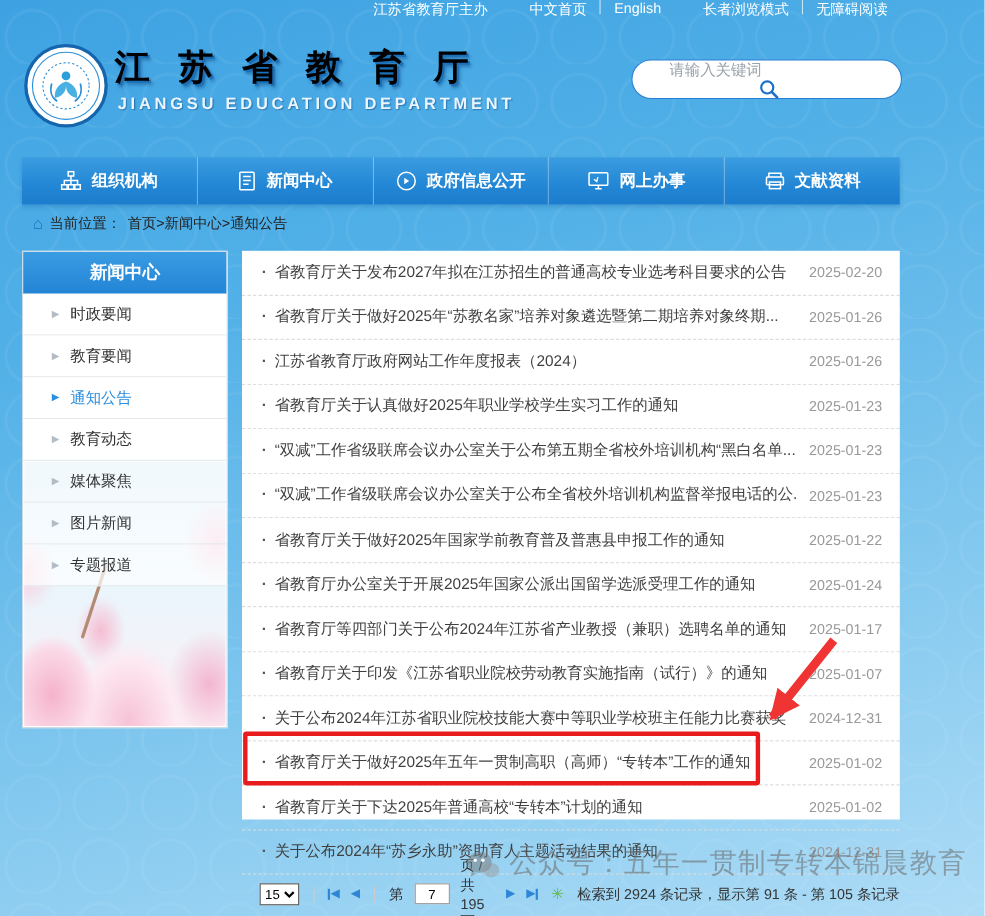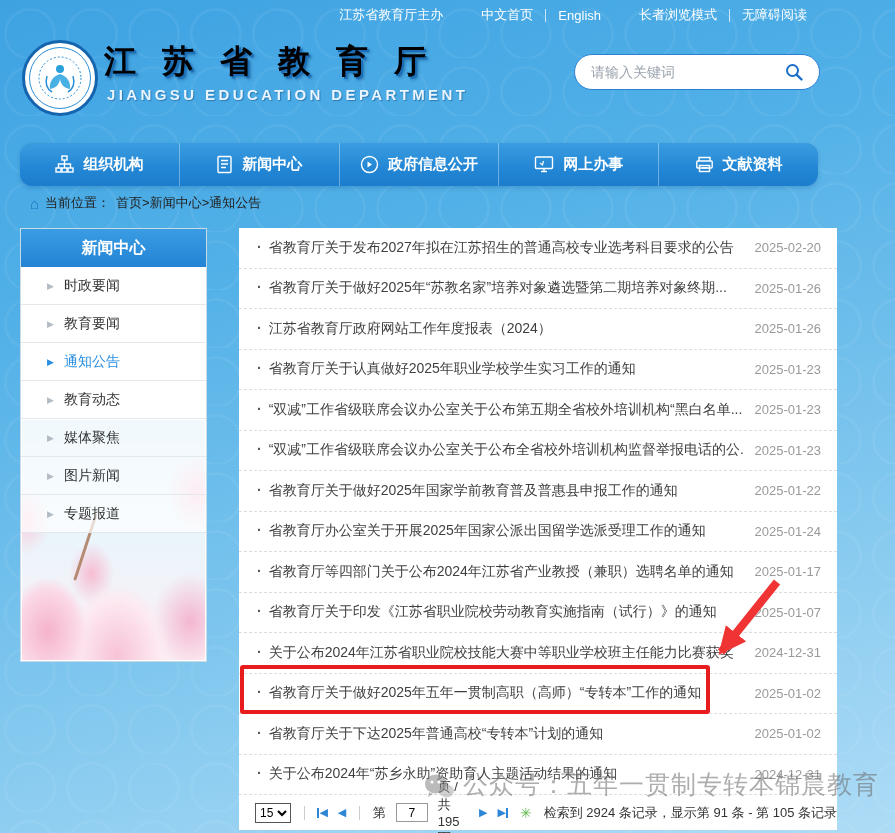--- a/index.html
+++ b/index.html
@@ -7,47 +7,47 @@
   body {
     position:relative; overflow:hidden;
     font-family:"Liberation Sans","DejaVu Sans",sans-serif;
     background:linear-gradient(165deg,#3ea2e2 0%,#51b0e7 30%,#7ec6ee 65%,#aedcf6 100%);
   }
   body::before{ content:""; position:absolute; inset:0; pointer-events:none;
     background-image:radial-gradient(circle at 30px 34px, transparent 23px, rgba(255,255,255,0.08) 24px, transparent 27px);
     background-size:62px 58px; }
 
   
-  .topbar{ position:absolute; top:0; left:0; right:0; height:30px; display:flex; align-items:center;
+  .topbar{ position:absolute; top:0; left:0; right:0; height:30px; display:flex; align-items:flex-start;
     justify-content:flex-end; padding-right:88px; color:#fff; font-size:13px; z-index:5; }
   .topbar a{ color:#fff; text-decoration:none; cursor:pointer; }
   .tb-gap{ width:38px; }
   .tb-sep{ width:1px; height:13px; background:rgba(255,255,255,0.7); margin:0 12px; }
 
   
   .logo{ position:absolute; left:22px; top:40px; width:76px; height:76px; border-radius:50%;
     background:#fff; border:3px solid #1565ae; box-shadow:0 0 0 2px rgba(255,255,255,0.5) inset; z-index:5;
     display:flex; align-items:center; justify-content:center; }
   .logo-inner{ width:62px; height:62px; border-radius:50%; border:1px solid #2a8fd8;
     display:flex; align-items:center; justify-content:center; }
   .site-title{ position:absolute; left:104px; top:40px; font-size:32px; font-weight:bold;
     letter-spacing:9px; color:#000000; z-index:5; font-family:"Liberation Serif","DejaVu Serif",serif;
     text-shadow:2px 2px 0 #1a6fb8, 3px 3px 3px rgba(16,72,128,0.55); white-space:nowrap; }
   .site-sub{ position:absolute; left:107px; top:86px; font-size:15px; font-weight:bold; letter-spacing:3.4px;
     color:#eaf5ff; z-index:5; text-shadow:1px 1px 1px rgba(16,72,128,0.5); white-space:nowrap; }
   .search{ position:absolute; right:75px; top:54px; width:246px; height:36px; background:#fff;
-    border:1px solid #2a7fd4; border-radius:18px; display:flex; align-items:center; padding:0 12px 0 16px; z-index:5; }
+    border:1px solid #2a7fd4; border-radius:18px; display:flex; align-items:center; padding:0 12px 0 16px; z-index:5;flex-direction:column; }
   .search input{ flex:1; border:none; outline:none; font-size:14px; color:#333; background:transparent;
     font-family:"Liberation Sans","DejaVu Sans",sans-serif; }
   .search input::placeholder{ color:#9aa3ad; }
   .search-btn{ width:26px; height:26px; display:flex; align-items:center; justify-content:center; cursor:pointer; }
 
   
   .nav{ position:absolute; left:20px; top:143px; width:798px; height:43px; display:flex; z-index:5;
-    background:linear-gradient(180deg,#3b9de0 0%,#2488d6 55%,#1c7ccd 100%); box-shadow:0 2px 4px rgba(20,80,140,0.25);border-radius:12px; }
+    background:linear-gradient(180deg,#3b9de0 0%,#2488d6 55%,#1c7ccd 100%); box-shadow:0 2px 4px rgba(20,80,140,0.25); }
   .nav-item{ flex:1; display:flex; align-items:center; justify-content:center; gap:9px;
     color:#fff; font-size:15px; font-weight:bold; cursor:pointer; border-right:1px solid rgba(255,255,255,0.35); }
   .nav-item:last-child{ border-right:none; }
   .nav-ico{ display:flex; align-items:center; }
 
   
   .crumb{ position:absolute; left:30px; top:194px; display:flex; align-items:center; gap:6px;
     font-size:13px; color:#222; z-index:5; }
   .crumb .home{ color:#1e6fc0; font-size:15px; line-height:1; }
 
@@ -70,21 +70,21 @@
       radial-gradient(ellipse 55px 75px at 14% 88%, #f5b3cb 0%, #fbd9e7 55%, rgba(255,255,255,0) 72%),
       radial-gradient(ellipse 70px 95px at 52% 98%, #f7c3d6 0%, #fde9f1 58%, rgba(255,255,255,0) 75%),
       radial-gradient(ellipse 55px 70px at 92% 84%, #f3accada 0%, rgba(255,255,255,0) 70%),
       radial-gradient(ellipse 42px 55px at 96% 30%, #f7c3d6 0%, rgba(255,255,255,0) 72%),
       radial-gradient(ellipse 36px 50px at 2% 42%, #f9cede 0%, rgba(255,255,255,0) 70%),
       radial-gradient(ellipse 30px 42px at 38% 64%, #f6bdd2 0%, rgba(255,255,255,0) 75%),
       linear-gradient(180deg,#cfe9f8 0%,#e9f5fc 45%,#fcf0f5 100%); }
   .sb-flower::after{ content:""; position:absolute; left:62px; top:92px; width:3px; height:70px;
     background:#b58a72; transform:rotate(18deg); border-radius:2px; }
 
-  .main{ position:absolute; left:220px; top:0; width:598px; height:602px; background:#fff;margin-left:19px; }
+  .main{ position:absolute; left:220px; top:0; width:598px; height:517px; background:#fff; }
   .list{ height:567px; display:flex; flex-direction:column; }
   .row{ flex:1; display:flex; align-items:center; padding:0 16px 0 18px; border-bottom:1px dashed #ddd; cursor:pointer; }
   .row .t{ flex:1; font-size:14px; color:#3f3f3f; white-space:nowrap; overflow:hidden; }
   .row .t::before{ content:"·"; font-weight:bold; color:#555; margin-right:7px; }
   .row .d{ font-size:13px; color:#999; margin-left:12px; white-space:nowrap; }
 
   .pager{ height:35px; display:flex; align-items:center; padding-left:16px; gap:10px; font-size:13px; color:#333; }
   .pager select{ font-size:12px; height:20px; border:1px solid #555; background:#fff;
     font-family:"Liberation Sans","DejaVu Sans",sans-serif; }
   .pg-btn{ color:#2e86d6; font-size:11px; cursor:pointer; display:flex; align-items:center; line-height:1; }

